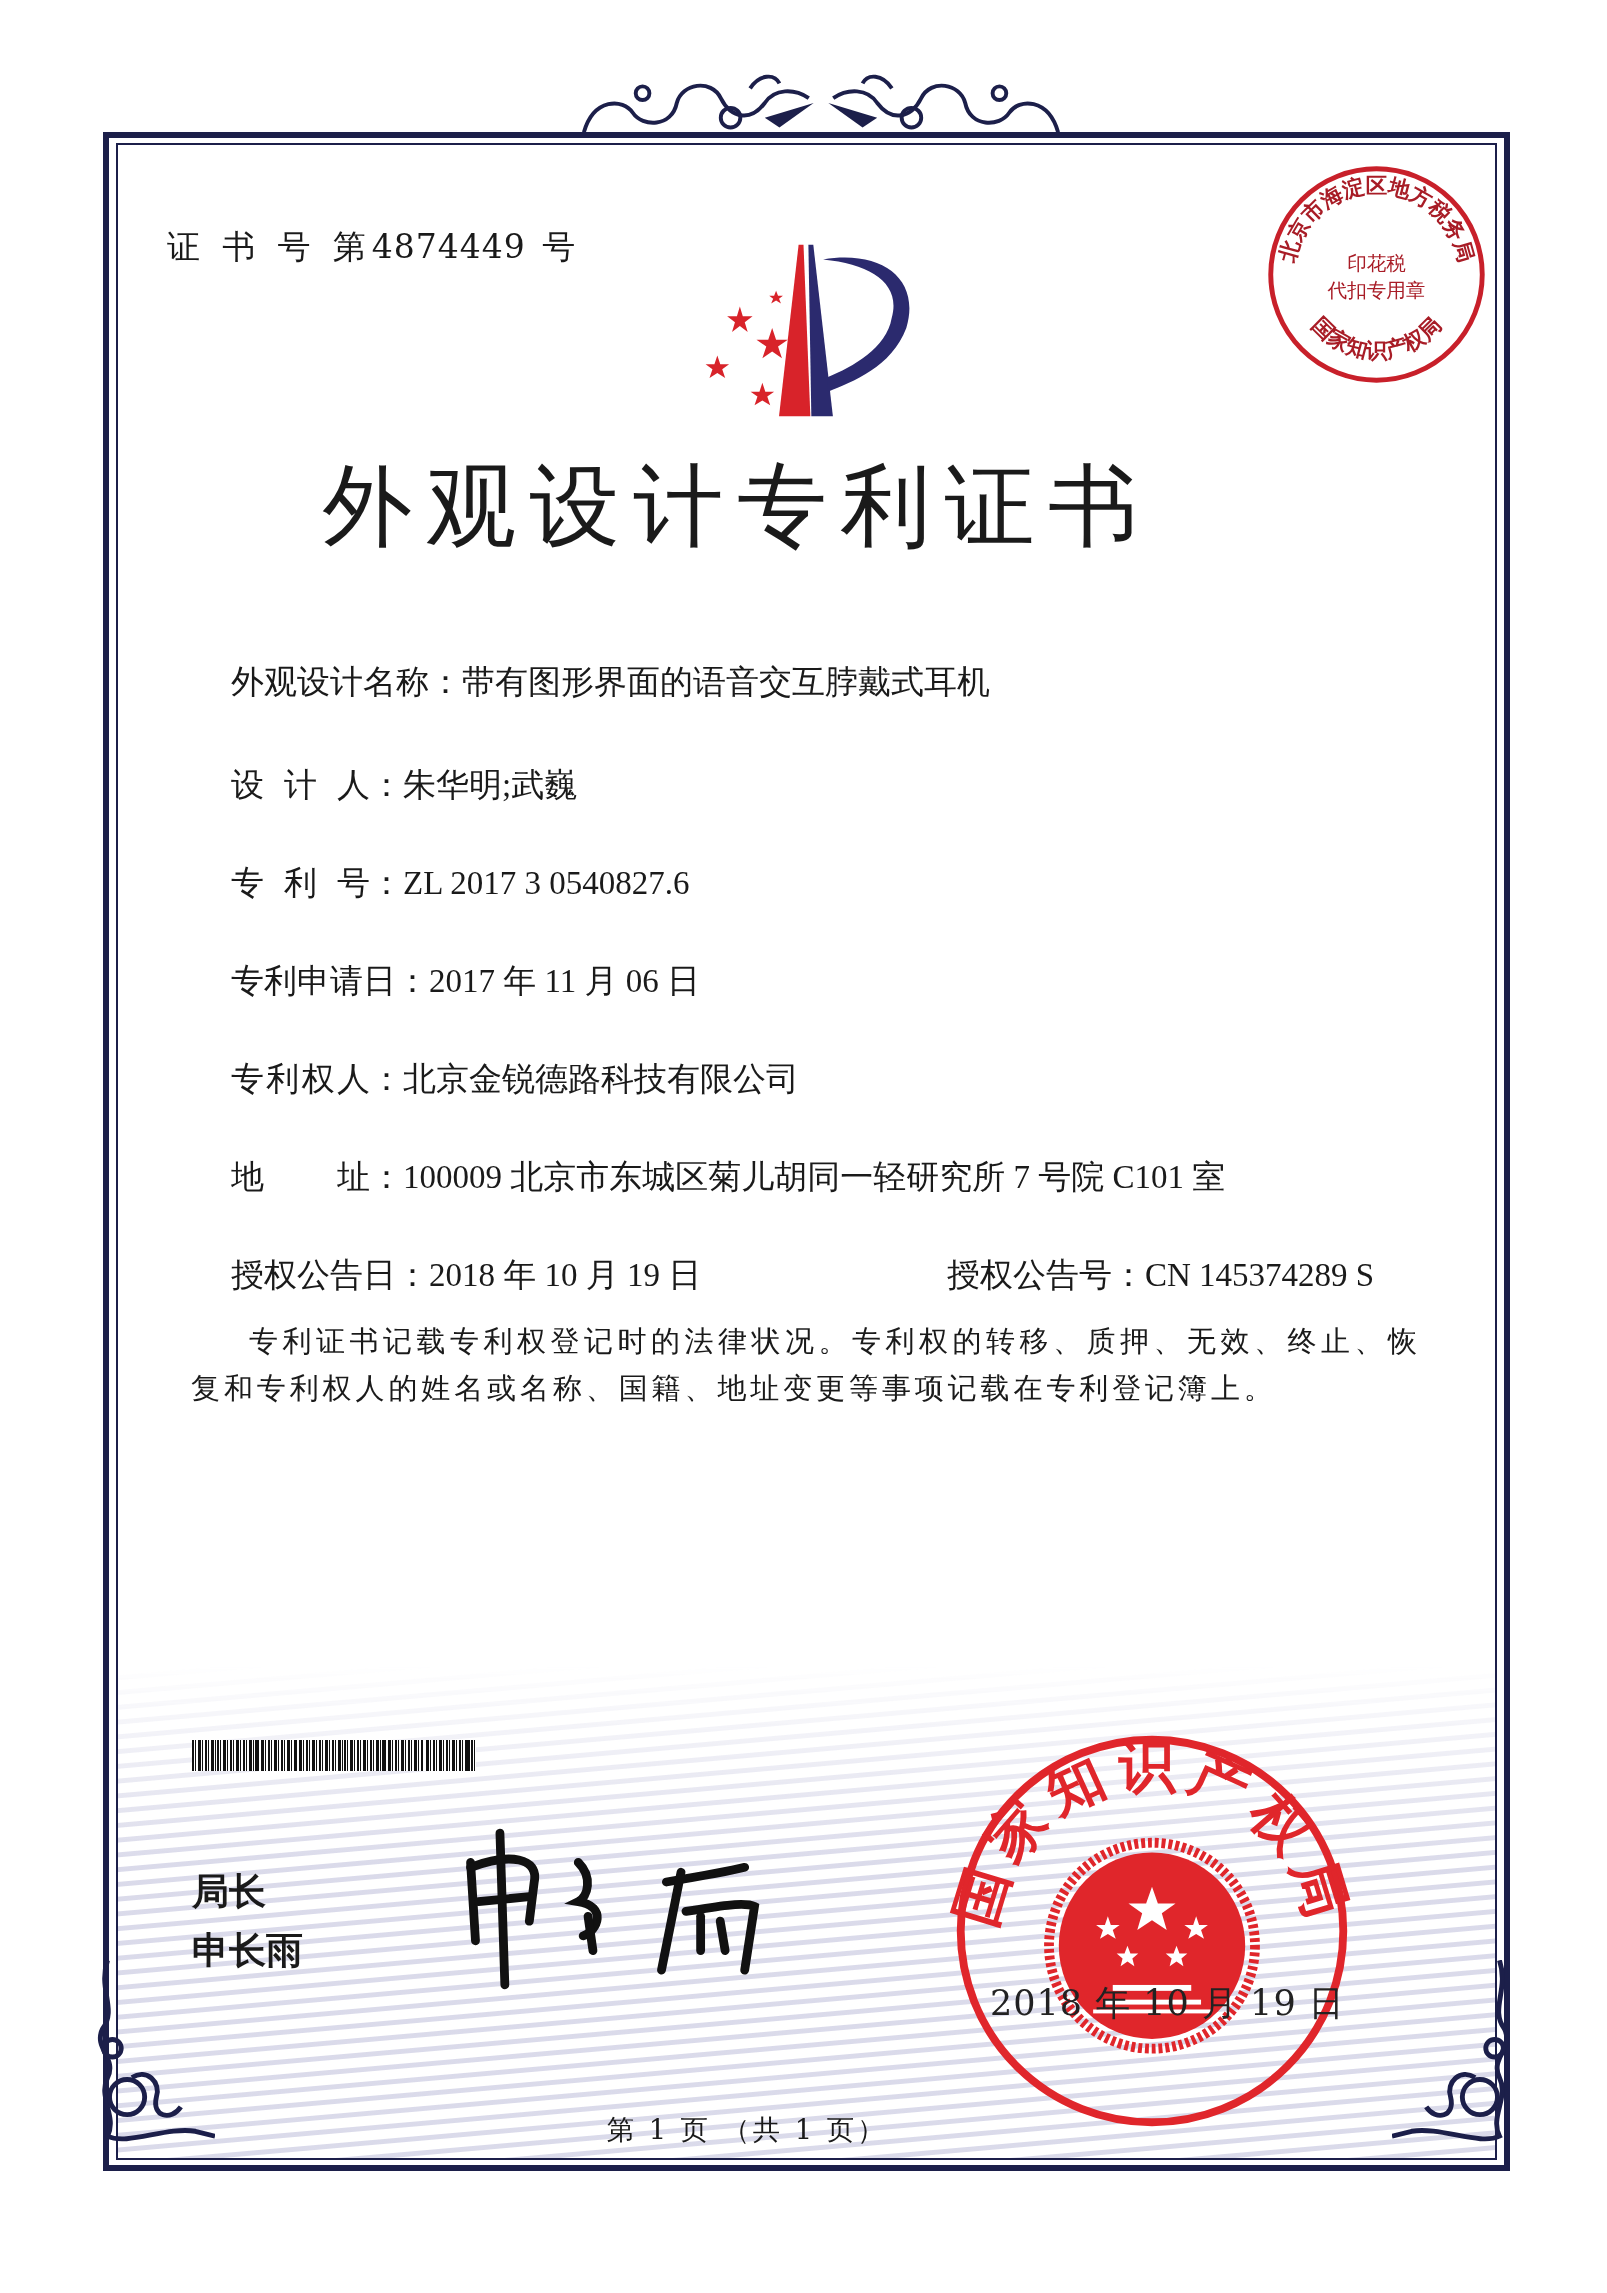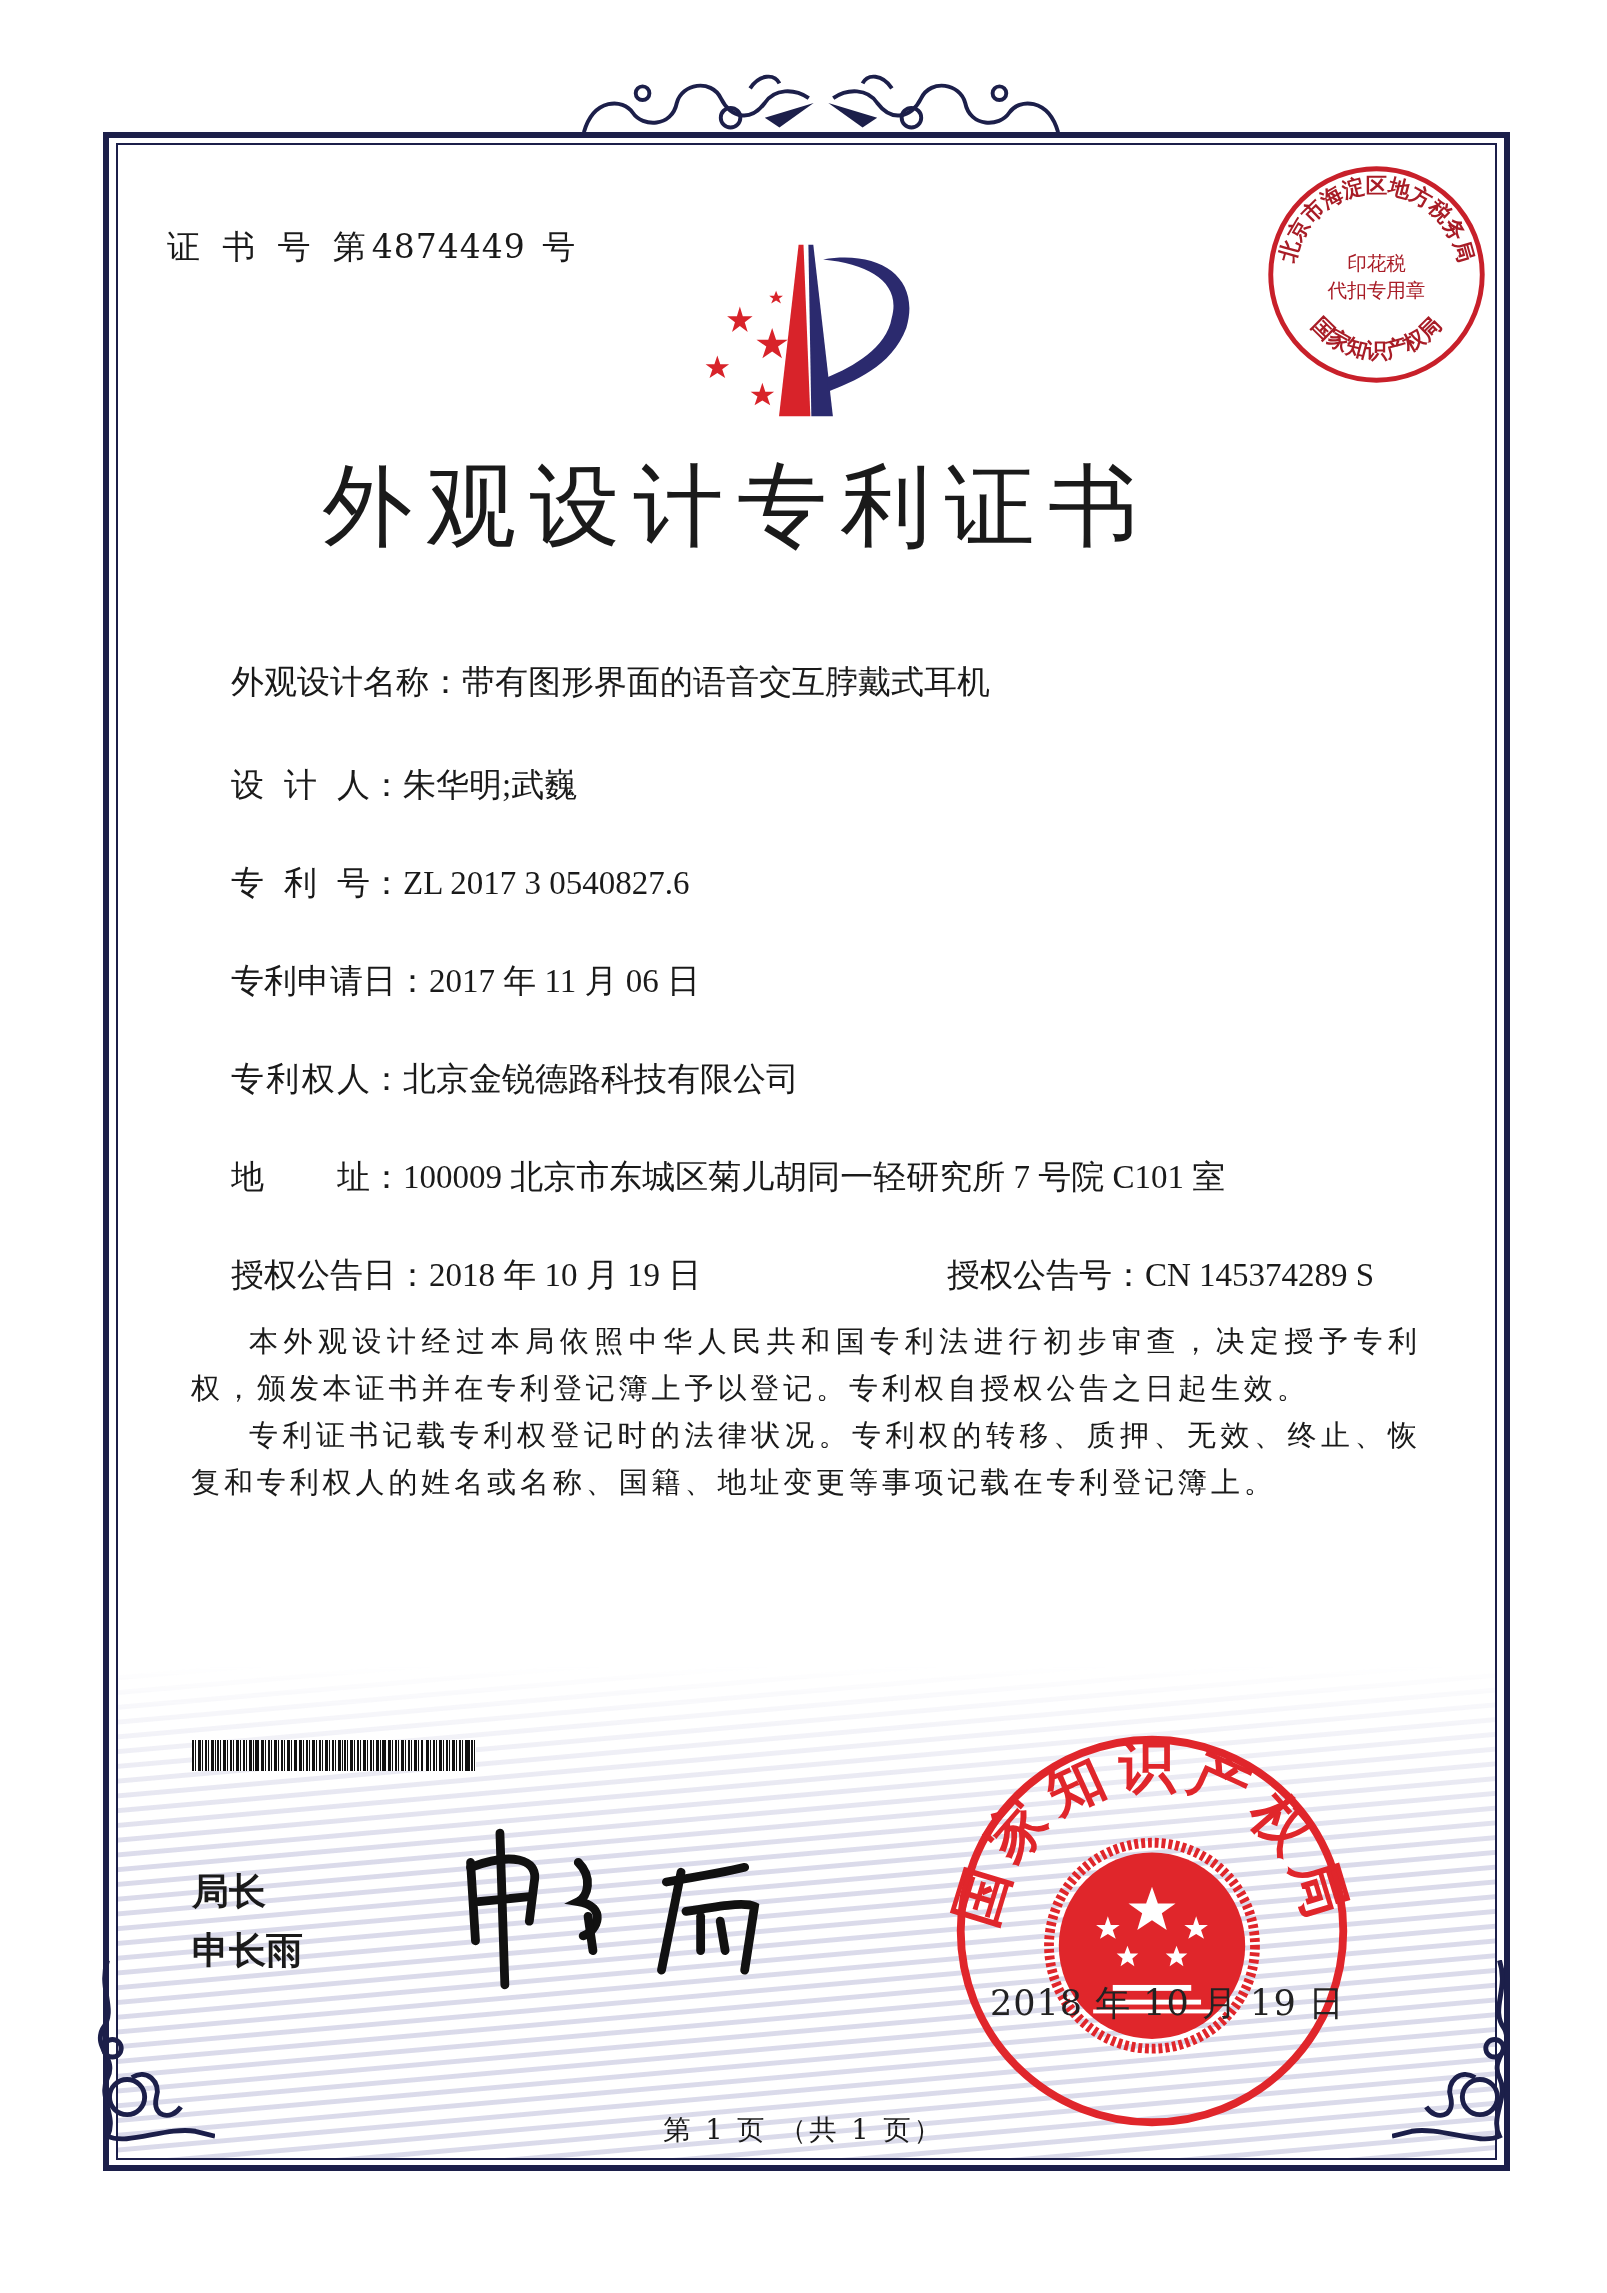--- a/index.html
+++ b/index.html
@@ -41,21 +41,21 @@
   .para p{margin:0;text-indent:2em;}
   .p1{top:1318px}
   .barcode{position:absolute;left:192px;top:1740px;width:284px;height:31px;
        background:repeating-linear-gradient(90deg,#111 0 2px,#fff 2px 2.9px,#111 2.9px 3.9px,#fff 3.9px 5.9px,#111 5.9px 8.8px,#fff 8.8px 9.8px,#111 9.8px 10.8px,#fff 10.8px 12.7px);}
   .director-title,.director-name{position:absolute;left:192px;font-size:37px;font-family:"DejaVu Sans","Liberation Sans",sans-serif;font-weight:bold;}
   .director-title{top:1867px}
   .director-name{top:1926px}
   .signature{position:absolute;left:451px;top:1823px;width:372px;height:167px;}
   .ipo-seal{position:absolute;left:946px;top:1725px;width:412px;height:412px;}
   .seal-date{position:absolute;left:990px;top:1980px;font-size:35px;color:#222;letter-spacing:1px;}
-  .page-no{position:absolute;left:0;width:1607px;text-align:center;top:2112px;font-size:27.4px;letter-spacing:2.9px;}
+  .page-no{position:absolute;left:0;width:1494px;text-align:center;top:2112px;font-size:27.4px;letter-spacing:2.9px;}
 </style>
 </head>
 <body>
 
 <div class="frame-outer"></div>
 <div class="frame-inner"></div>
 <div class="guilloche"></div>
 
 <svg class="ornament-top" viewBox="0 0 545 90">
   <rect x="0" y="40" width="545" height="10" fill="#fff"></rect>
@@ -172,21 +172,20 @@
 
 <div class="field f7">
   <span class="lbl">授权公告日：</span><span>2018 年 10 月 19 日</span>
 </div>
 
 <div class="field f8">
   <span class="lbl">授权公告号：</span><span>CN 145374289 S</span>
 </div>
 
 <div class="para p1">
-  <p>本外观设计经过本局依照中华人民共和国专利法进行初步审查，决定授予专利权，颁发本证书并在专利登记簿上予以登记。专利权自授权公告之日起生效。</p>
   <p>专利证书记载专利权登记时的法律状况。专利权的转移、质押、无效、终止、恢复和专利权人的姓名或名称、国籍、地址变更等事项记载在专利登记簿上。</p>
 </div>
 
 <div class="barcode"></div>
 
 <div class="director-title">局长</div>
 <div class="director-name">申长雨</div>
 
 <svg class="signature" viewBox="0 0 380 170">
   <g fill="none" stroke="#111" stroke-width="9" stroke-linecap="round">

